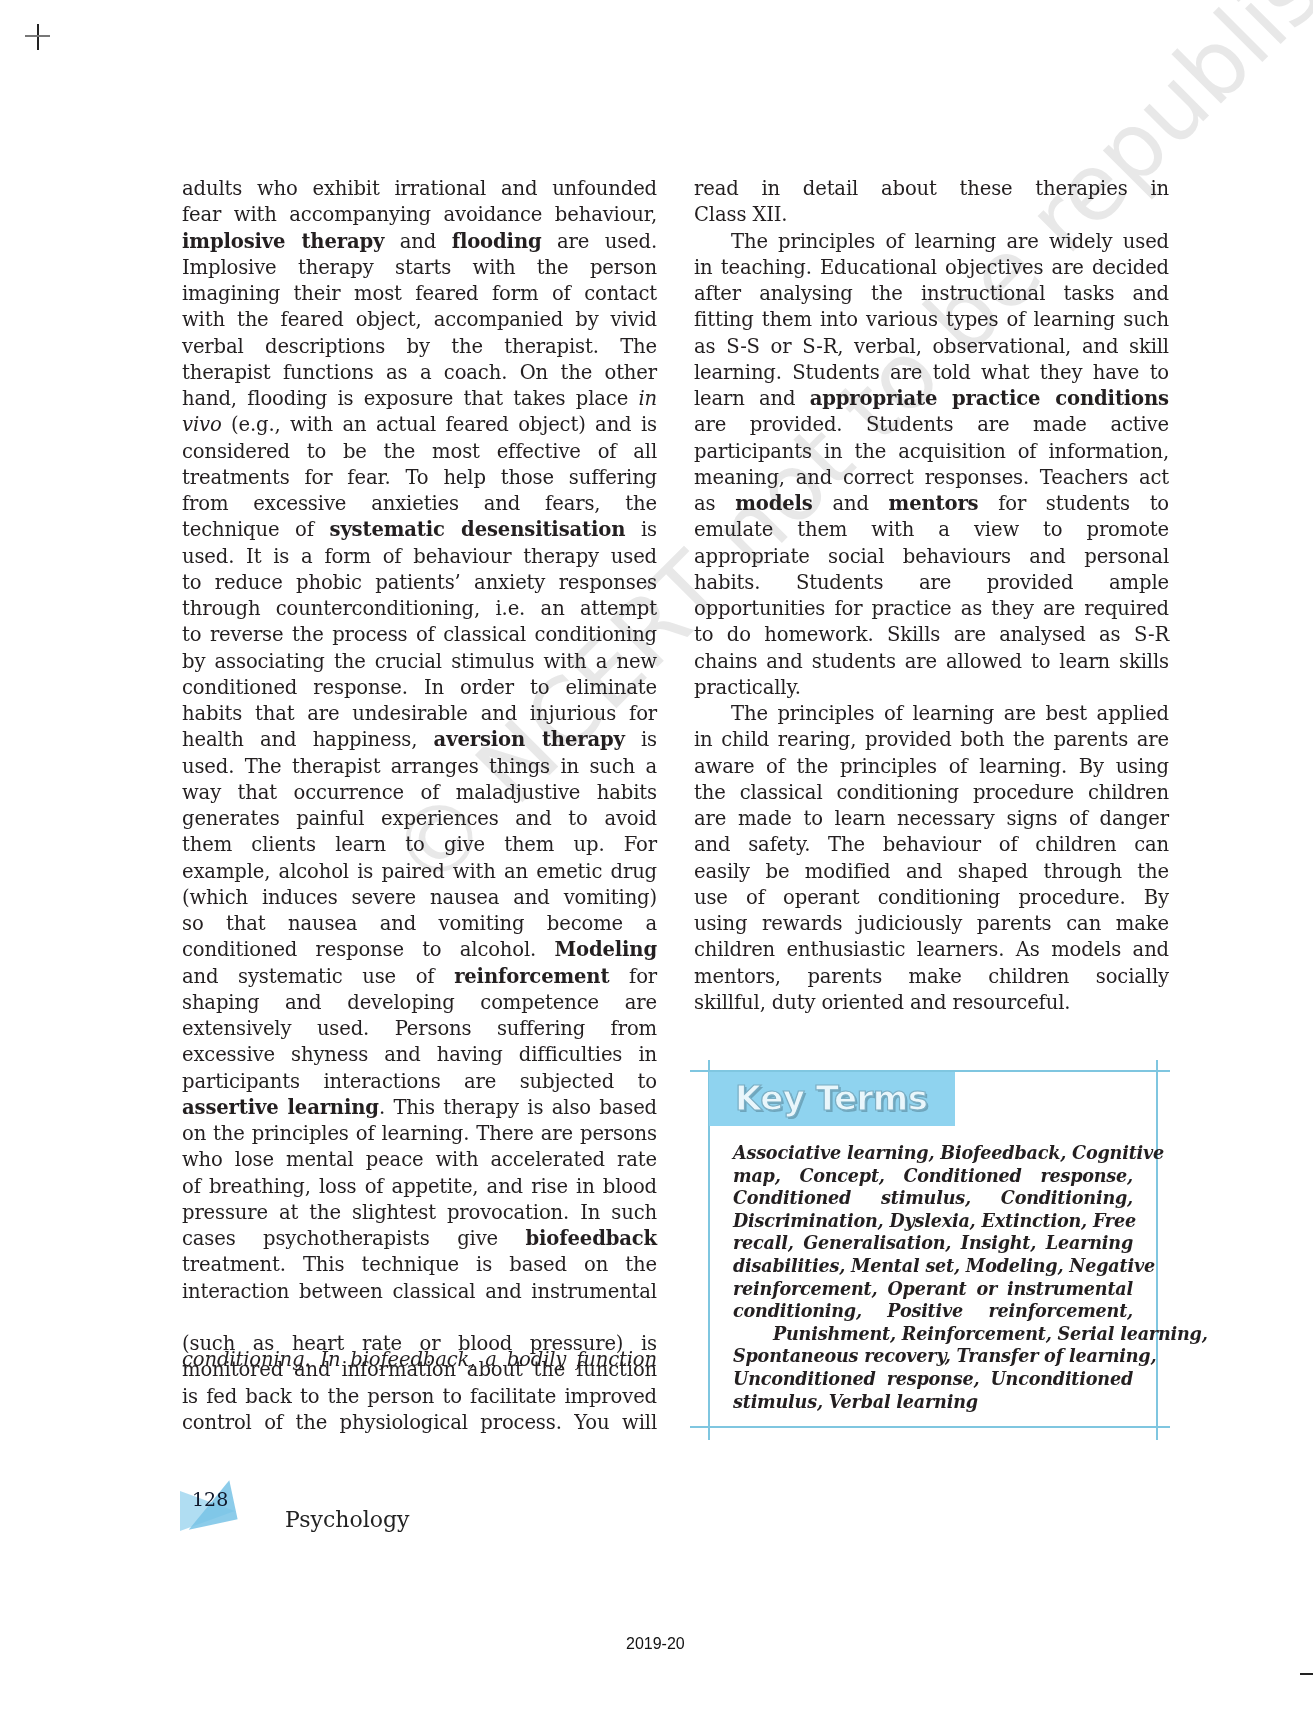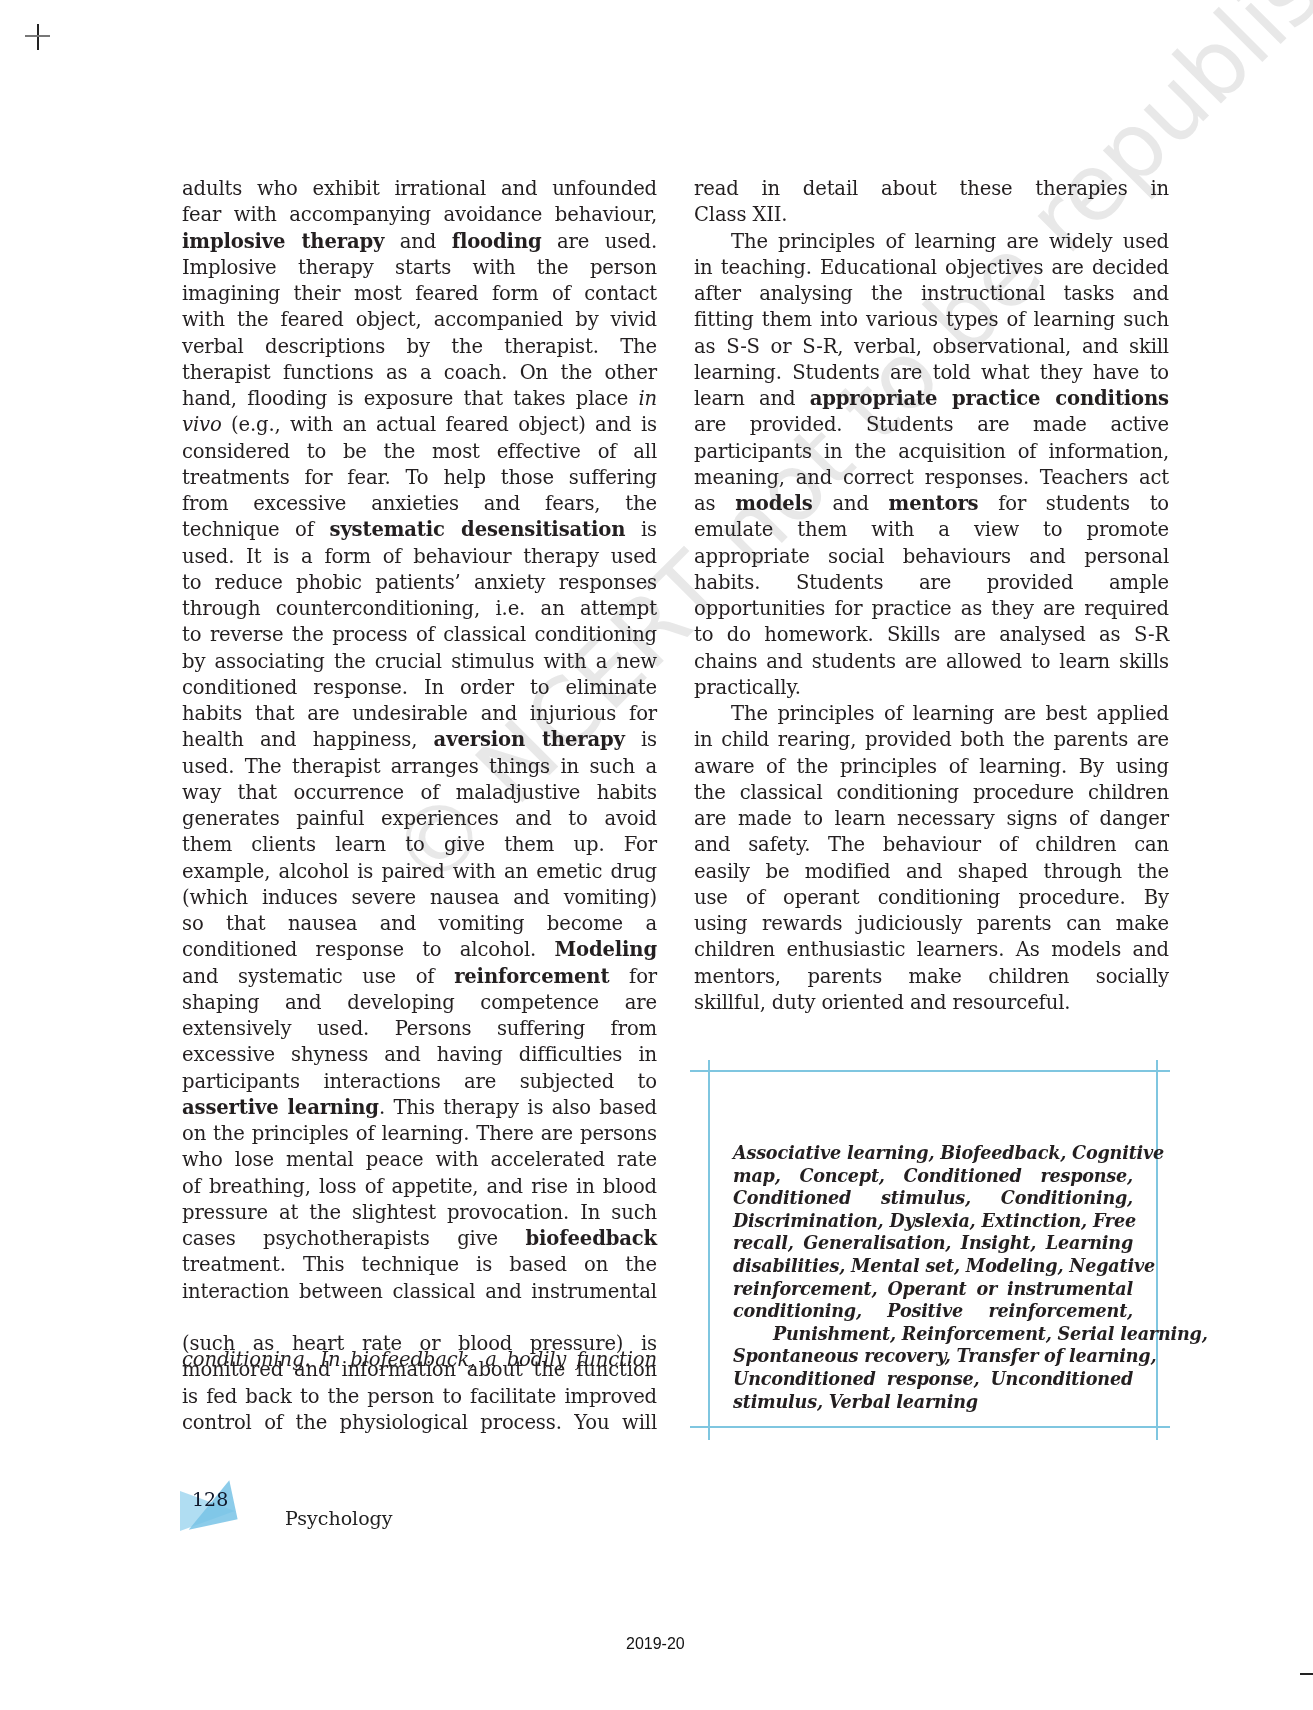--- a/index.html
+++ b/index.html
@@ -27,21 +27,21 @@
   .kt-header { position:absolute; left:19px; top:12px; width:246px; height:54px; background:#8fd3ef; }
   .kt-title { position:absolute; left:26px; top:6px; font-family:"DejaVu Sans", sans-serif; font-weight:bold; font-size:34px; letter-spacing:-0.5px; color:#e9f6fb; -webkit-text-stroke:1.2px #7aaec4; text-shadow:2px 2px 0 #6ea6bd; }
   .kt-body { position:absolute; left:43px; top:82px; width:400px; }
   .kt-line { position:absolute; left:0; width:100%; height:22.6px; font-size:17.6px; line-height:22.6px; font-style:italic; white-space:nowrap; text-align:justify; text-align-last:justify; letter-spacing:-0.2px;font-weight:bold; }
   .kt-line.last { text-align-last:left; }
 
   .folio { position:absolute; left:180px; top:1483px; width:60px; height:46px; }
   .folio-tri1 { position:absolute; left:4px; top:2px; width:0; height:0; border-left:50px solid transparent; border-right:0 solid transparent; border-bottom:40px solid rgba(120,195,230,0.85); transform:rotate(-12deg); }
   .folio-tri2 { position:absolute; left:0; top:8px; width:0; height:0; border-top:20px solid transparent; border-bottom:20px solid transparent; border-left:55px solid rgba(150,210,238,0.75); }
   .folio-num { position:absolute; left:12px; top:5px; font-size:19px; color:#0f172a; font-family:"DejaVu Serif", serif; }
-  .book-title { position:absolute; left:285px; top:1507px; font-size:19px; color:#222; font-family:"DejaVu Serif", serif; }
+  .book-title { position:absolute; left:285px; top:1507px; font-size:22px; color:#222; font-family:"DejaVu Serif", serif; }
   .year { position:absolute; left:626px; top:1635px; font-size:16px; color:#111; font-family:"Liberation Sans", sans-serif; }
 </style>
 </head>
 <body>
 
 <div class="crop-mark-v"></div>
 <div class="crop-mark-h"></div>
 <div class="crop-mark-br"></div>
 
 <div class="watermark">© NCERT not to be republished</div>
@@ -129,20 +129,23 @@
     <div class="line" style="top: 761.25px;"><span>children enthusiastic learners. As models and</span></div>
     <div class="line" style="top: 787.5px;"><span>mentors, parents make children socially</span></div>
     <div class="line last" style="top: 813.75px;"><span>skillful, duty oriented and resourceful.</span></div>
   </div>
 
 <div class="kt-box">
   <div class="kt-line-top"></div>
   <div class="kt-line-bottom"></div>
   <div class="kt-line-left"></div>
   <div class="kt-line-right"></div>
+  <div class="kt-header">
+    <span class="kt-title">Key Terms</span>
+  </div>
   <div class="kt-body" id="kt-body">
       <div class="kt-line" style="top: 0px;">Associative learning, Biofeedback, Cognitive</div>
       <div class="kt-line" style="top: 22.6px;">map, Concept, Conditioned response,</div>
       <div class="kt-line" style="top: 45.2px;">Conditioned stimulus, Conditioning,</div>
       <div class="kt-line" style="top: 67.8px;">Discrimination, Dyslexia, Extinction, Free</div>
       <div class="kt-line" style="top: 90.4px;">recall, Generalisation, Insight, Learning</div>
       <div class="kt-line" style="top: 113px;">disabilities, Mental set, Modeling, Negative</div>
       <div class="kt-line" style="top: 135.6px;">reinforcement, Operant or instrumental</div>
       <div class="kt-line" style="top: 158.2px;">conditioning, Positive reinforcement,</div>
       <div class="kt-line" style="top: 180.8px; margin-left: 40px;">Punishment, Reinforcement, Serial learning,</div>

